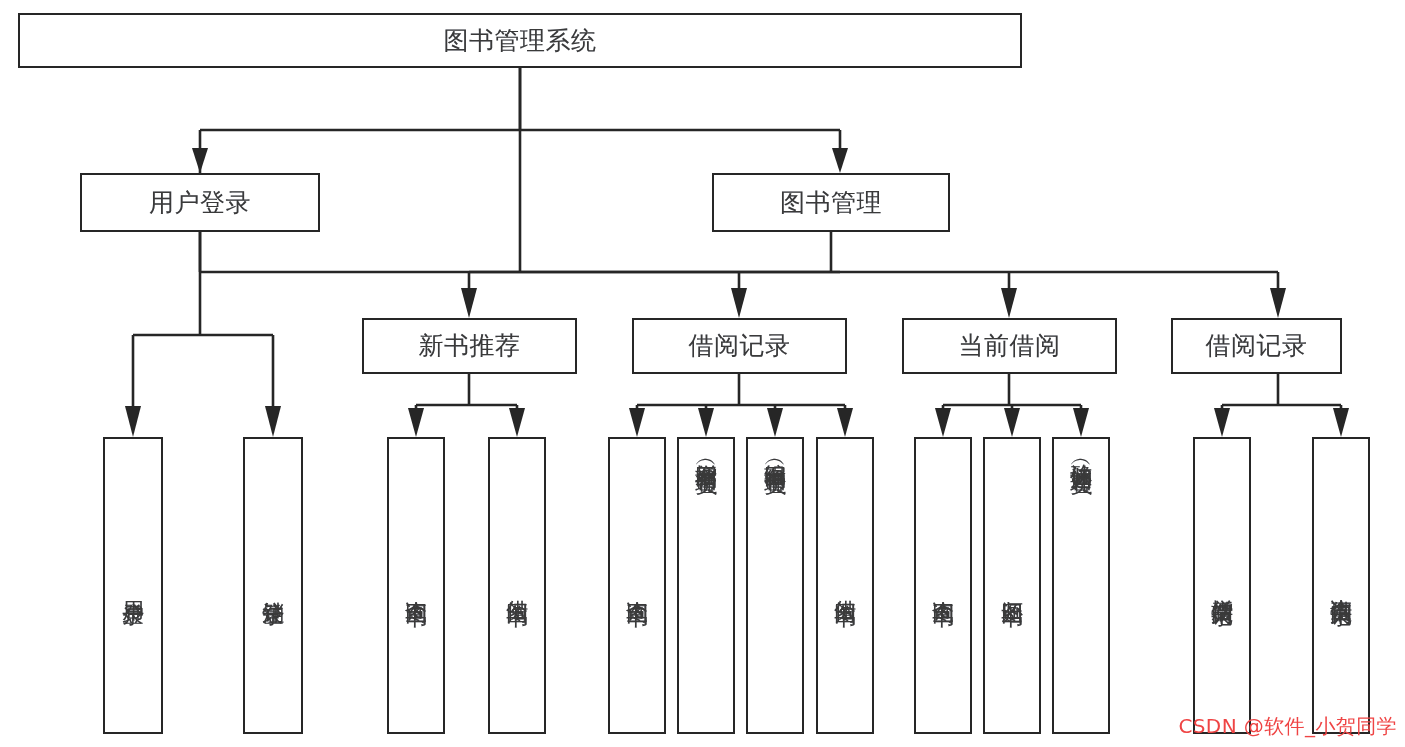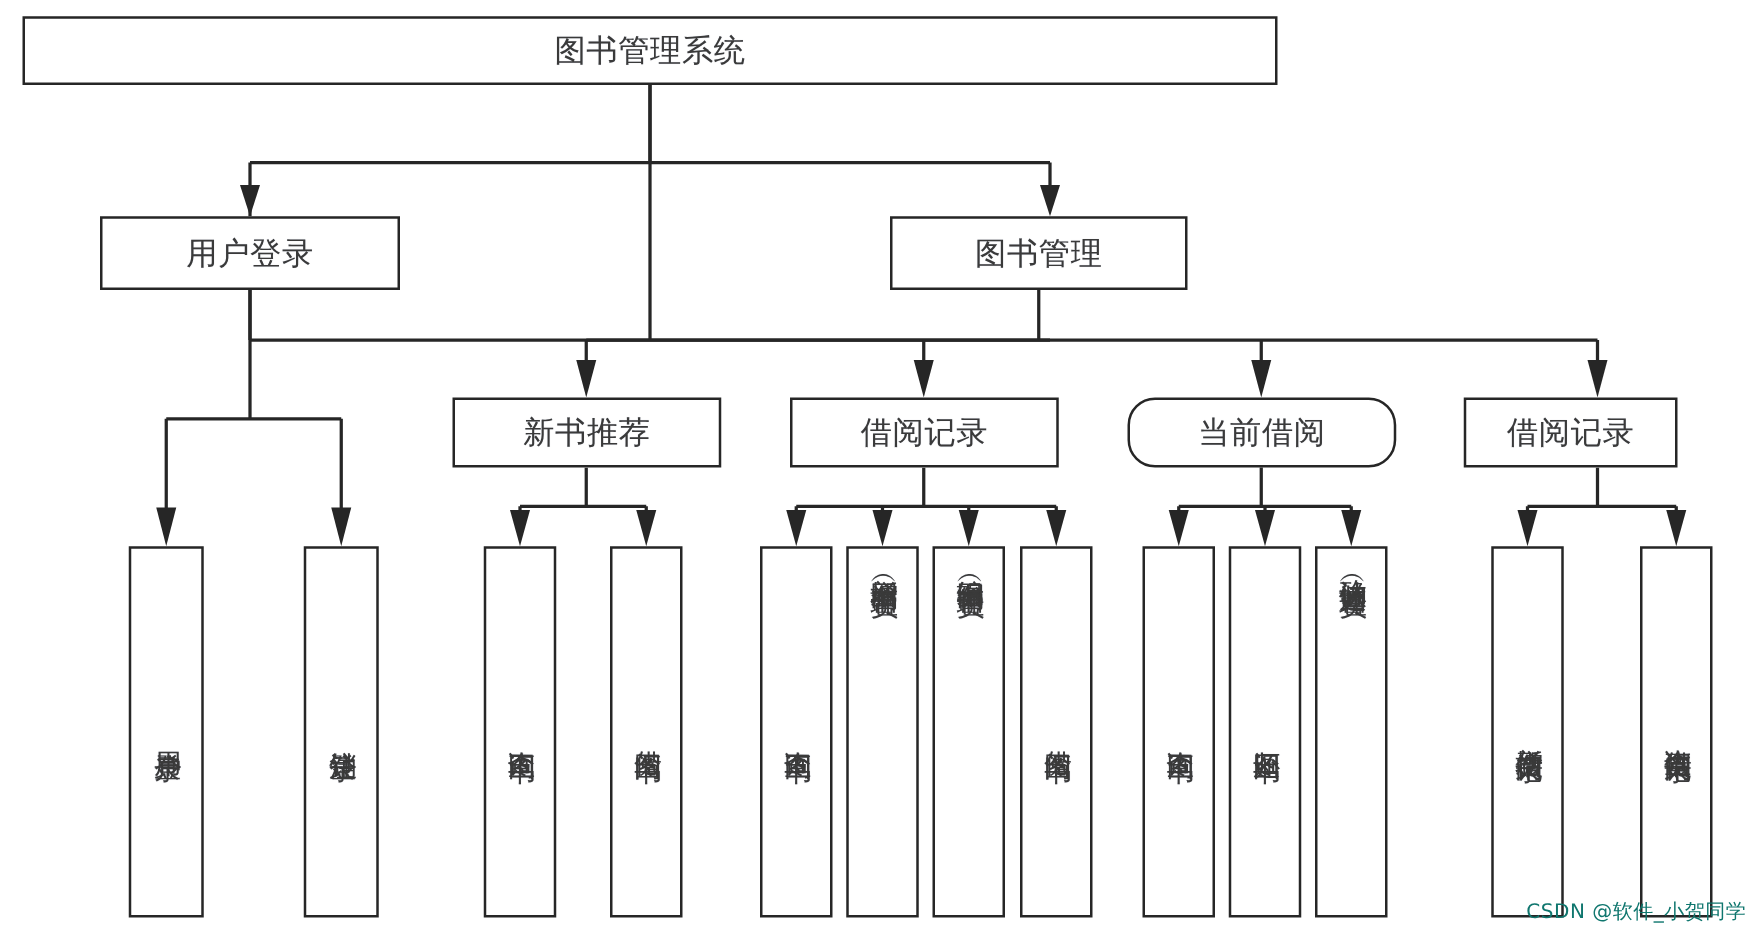--- a/index.html
+++ b/index.html
@@ -69,22 +69,22 @@
     fill: none;
   }
   .arrow-head {
     fill: #262626;
     stroke: none;
   }
   #watermark {
     position: absolute;
     right: 8px;
     bottom: 7px;
-    font-size: 16px;
-    color: #0f766e;
+    font-size: 20px;
+    color: #ef4444;
     letter-spacing: 0.4px;
     white-space: nowrap;
     font-family: "DejaVu Sans", "Liberation Sans", sans-serif;
   }
 </style>
 </head>
 <body>
 
 <div id="diagram-root">
 
@@ -182,21 +182,21 @@
   <div class="node-box" style="left:712px; top:173px; width:238px; height:59px;">
     <span class="node-label">图书管理</span>
   </div>
 
   <div class="node-box" style="left:362px; top:318px; width:215px; height:56px;">
     <span class="node-label">新书推荐</span>
   </div>
   <div class="node-box" style="left:632px; top:318px; width:215px; height:56px;">
     <span class="node-label">借阅记录</span>
   </div>
-  <div class="node-box" style="left:902px; top:318px; width:215px; height:56px;border-radius:22px;">
+  <div class="node-box" style="left:902px; top:318px; width:215px; height:56px;">
     <span class="node-label">当前借阅</span>
   </div>
   <div class="node-box" style="left:1171px; top:318px; width:171px; height:56px;">
     <span class="node-label">借阅记录</span>
   </div>
 
   <div class="node-box leaf centered" style="left:103px; top:437px; width:60px; height:297px;">
     <span class="node-label">用户登录</span>
   </div>
   <div class="node-box leaf centered" style="left:243px; top:437px; width:60px; height:297px;">

